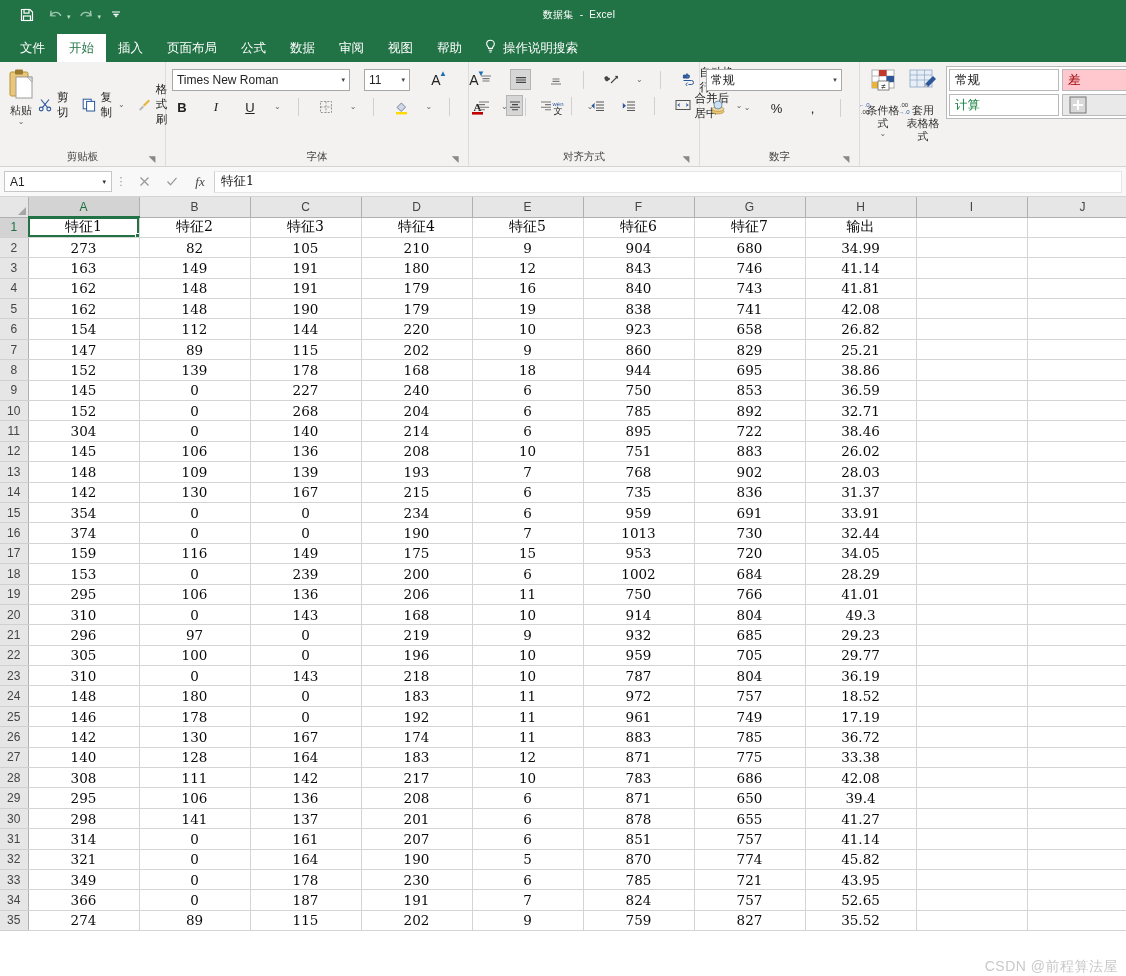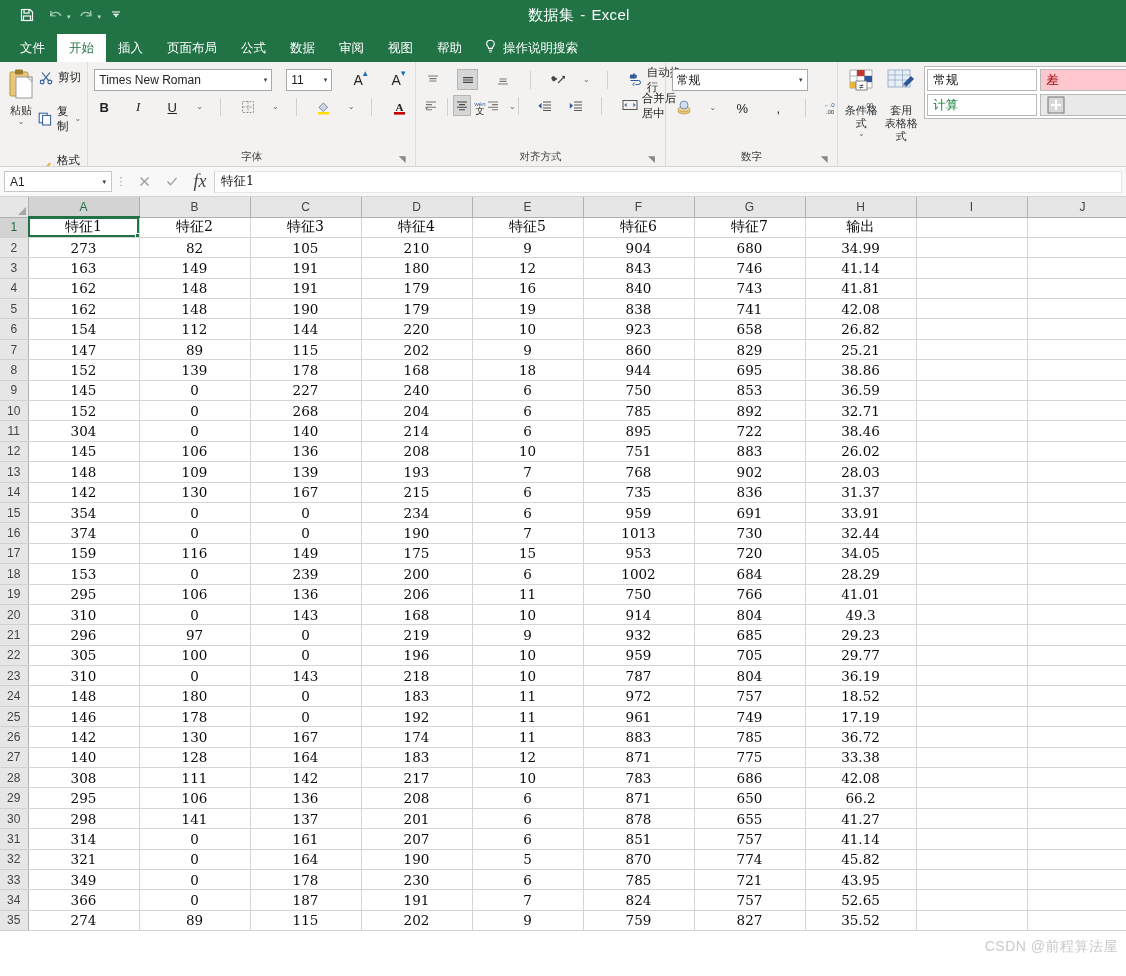--- a/index.html
+++ b/index.html
@@ -28,21 +28,21 @@
   }
   .qat-btn svg { display: block; }
   .qat-btn.dim { color: #9ec7b0; }
   .qat-caret {
     font-size: 7px; color: #bcd9c9; margin-left: -3px; margin-top: 4px;
   }
   .titletext {
     position: absolute; left: 0; right: 0;
     text-align: center;
     color: #ffffff;
-    font-size: 15px;
+    font-size: 10px;
     letter-spacing: .3px;
     pointer-events: none;
     margin-left: 32px;
   }
   .titletext .sep { margin: 0 6px; }
 
   
   .tabbar {
     height: 32px;
     background: #217346;
@@ -103,21 +103,21 @@
   }
 
   
   .paste-col {
     display: flex; flex-direction: column; align-items: center;
     width: 44px; padding-top: 2px;
   }
   .paste-icon { width: 30px; height: 34px; position: relative; }
   .paste-label { font-size: 11px; color: #333; margin-top: 1px; }
   .tiny-caret { font-size: 8px; color: #666; line-height: 8px; }
-  .clip-items { display: flex; flex-direction: column; gap: 19px; padding-top: 4px; margin-left: 2px; }
+  .clip-items { display: flex; flex-direction: row; gap: 12px; padding-top: 4px; margin-left: 2px; margin-top: 12px; }
   .clip-row { display: flex; align-items: center; gap: 5px; font-size: 11.5px; color: #222; }
   .clip-row .ico { width: 15px; height: 15px; display: flex; align-items: center; justify-content: center; }
 
   
   .font-rows { display: flex; flex-direction: column; gap: 5px; padding-top: 3px; }
   .frow { display: flex; align-items: center; gap: 14px; }
   .combo {
     background: #ffffff;
     border: 1px solid #a8a8a8;
     height: 22px;
@@ -195,21 +195,21 @@
     padding: 0 5px;
     font-size: 12px; color: #222;
   }
   .namebox .nb-val { flex: 1; }
   .namebox .nb-cv { font-size: 7px; color: #333; }
   .fb-dots { width: 18px; text-align: center; color: #999; font-size: 11px; letter-spacing: 0; }
   .fb-btns { display: flex; align-items: center; gap: 0px; }
   .fb-btn {
     width: 28px; height: 22px;
     display: flex; align-items: center; justify-content: center;
-    color: #9a9a9a; font-size: 18px;
+    color: #9a9a9a; font-size: 13px;
   }
   .fb-btn.fx { color: #444; font-style: italic; font-family: "Liberation Serif", serif; }
   .fb-input {
     flex: 1; height: 22px;
     background: #ffffff; border: 1px solid #e6e6e6; border-left: 1px solid #d0d0d0;
     display: flex; align-items: center;
     padding: 0 6px;
     font-size: 12.5px; color: #111;
     font-family: "DejaVu Serif", "Liberation Serif", serif;
   }
@@ -292,21 +292,21 @@
     content: "";
     position: absolute;
     right: -3px; bottom: -3px;
     width: 5px; height: 5px;
     background: #217346;
     border: 1px solid #ffffff;
   }
 
   .watermark {
     position: absolute;
-    right: 8px; bottom: 20px;
+    right: 8px; bottom: 0;
     font-size: 14px;
     color: #c9c9c9;
     font-family: "Liberation Sans", sans-serif;
     pointer-events: none;
     letter-spacing: .5px;
   }
 </style>
 </head>
 <body>
 
@@ -1088,21 +1088,21 @@
         </tr>
         <tr>
           <th class="rowhead">29</th>
           <td class="cell">295</td>
           <td class="cell">106</td>
           <td class="cell">136</td>
           <td class="cell">208</td>
           <td class="cell">6</td>
           <td class="cell">871</td>
           <td class="cell">650</td>
-          <td class="cell">66.2</td>
+          <td class="cell">39.4</td>
           <td class="cell empty"></td>
           <td class="cell empty"></td>
         </tr>
         <tr>
           <th class="rowhead">30</th>
           <td class="cell">298</td>
           <td class="cell">141</td>
           <td class="cell">137</td>
           <td class="cell">201</td>
           <td class="cell">6</td>

